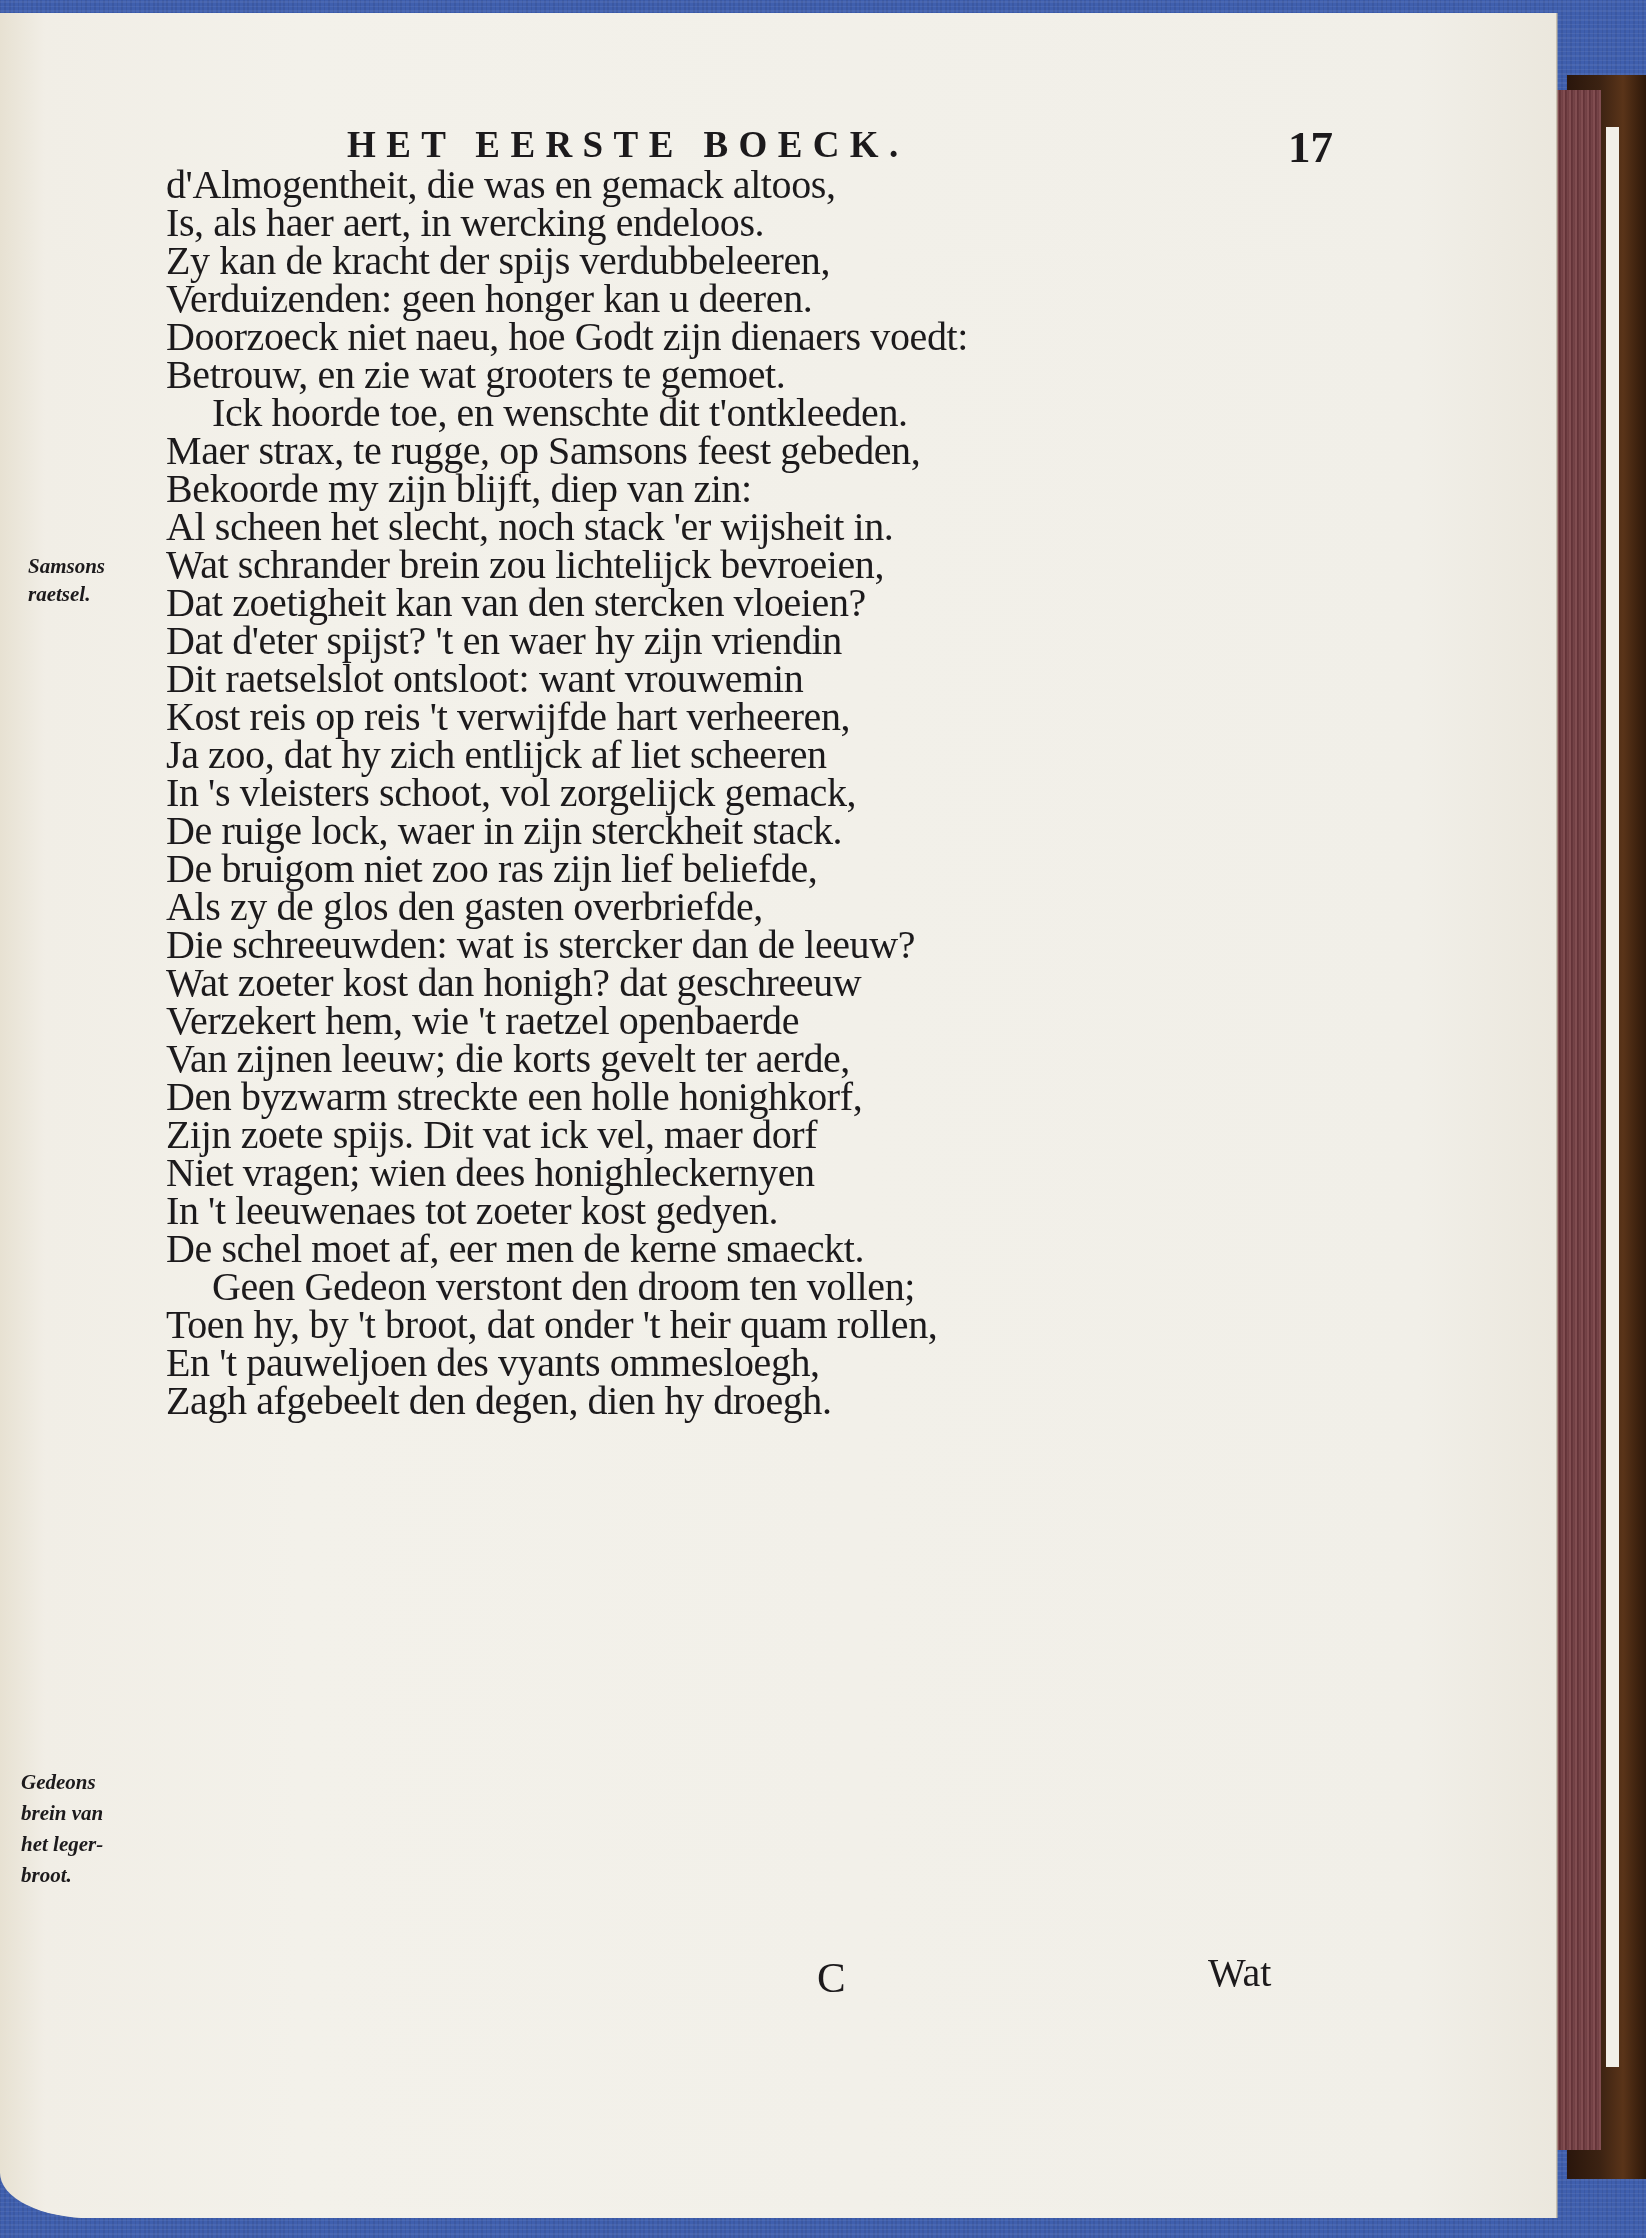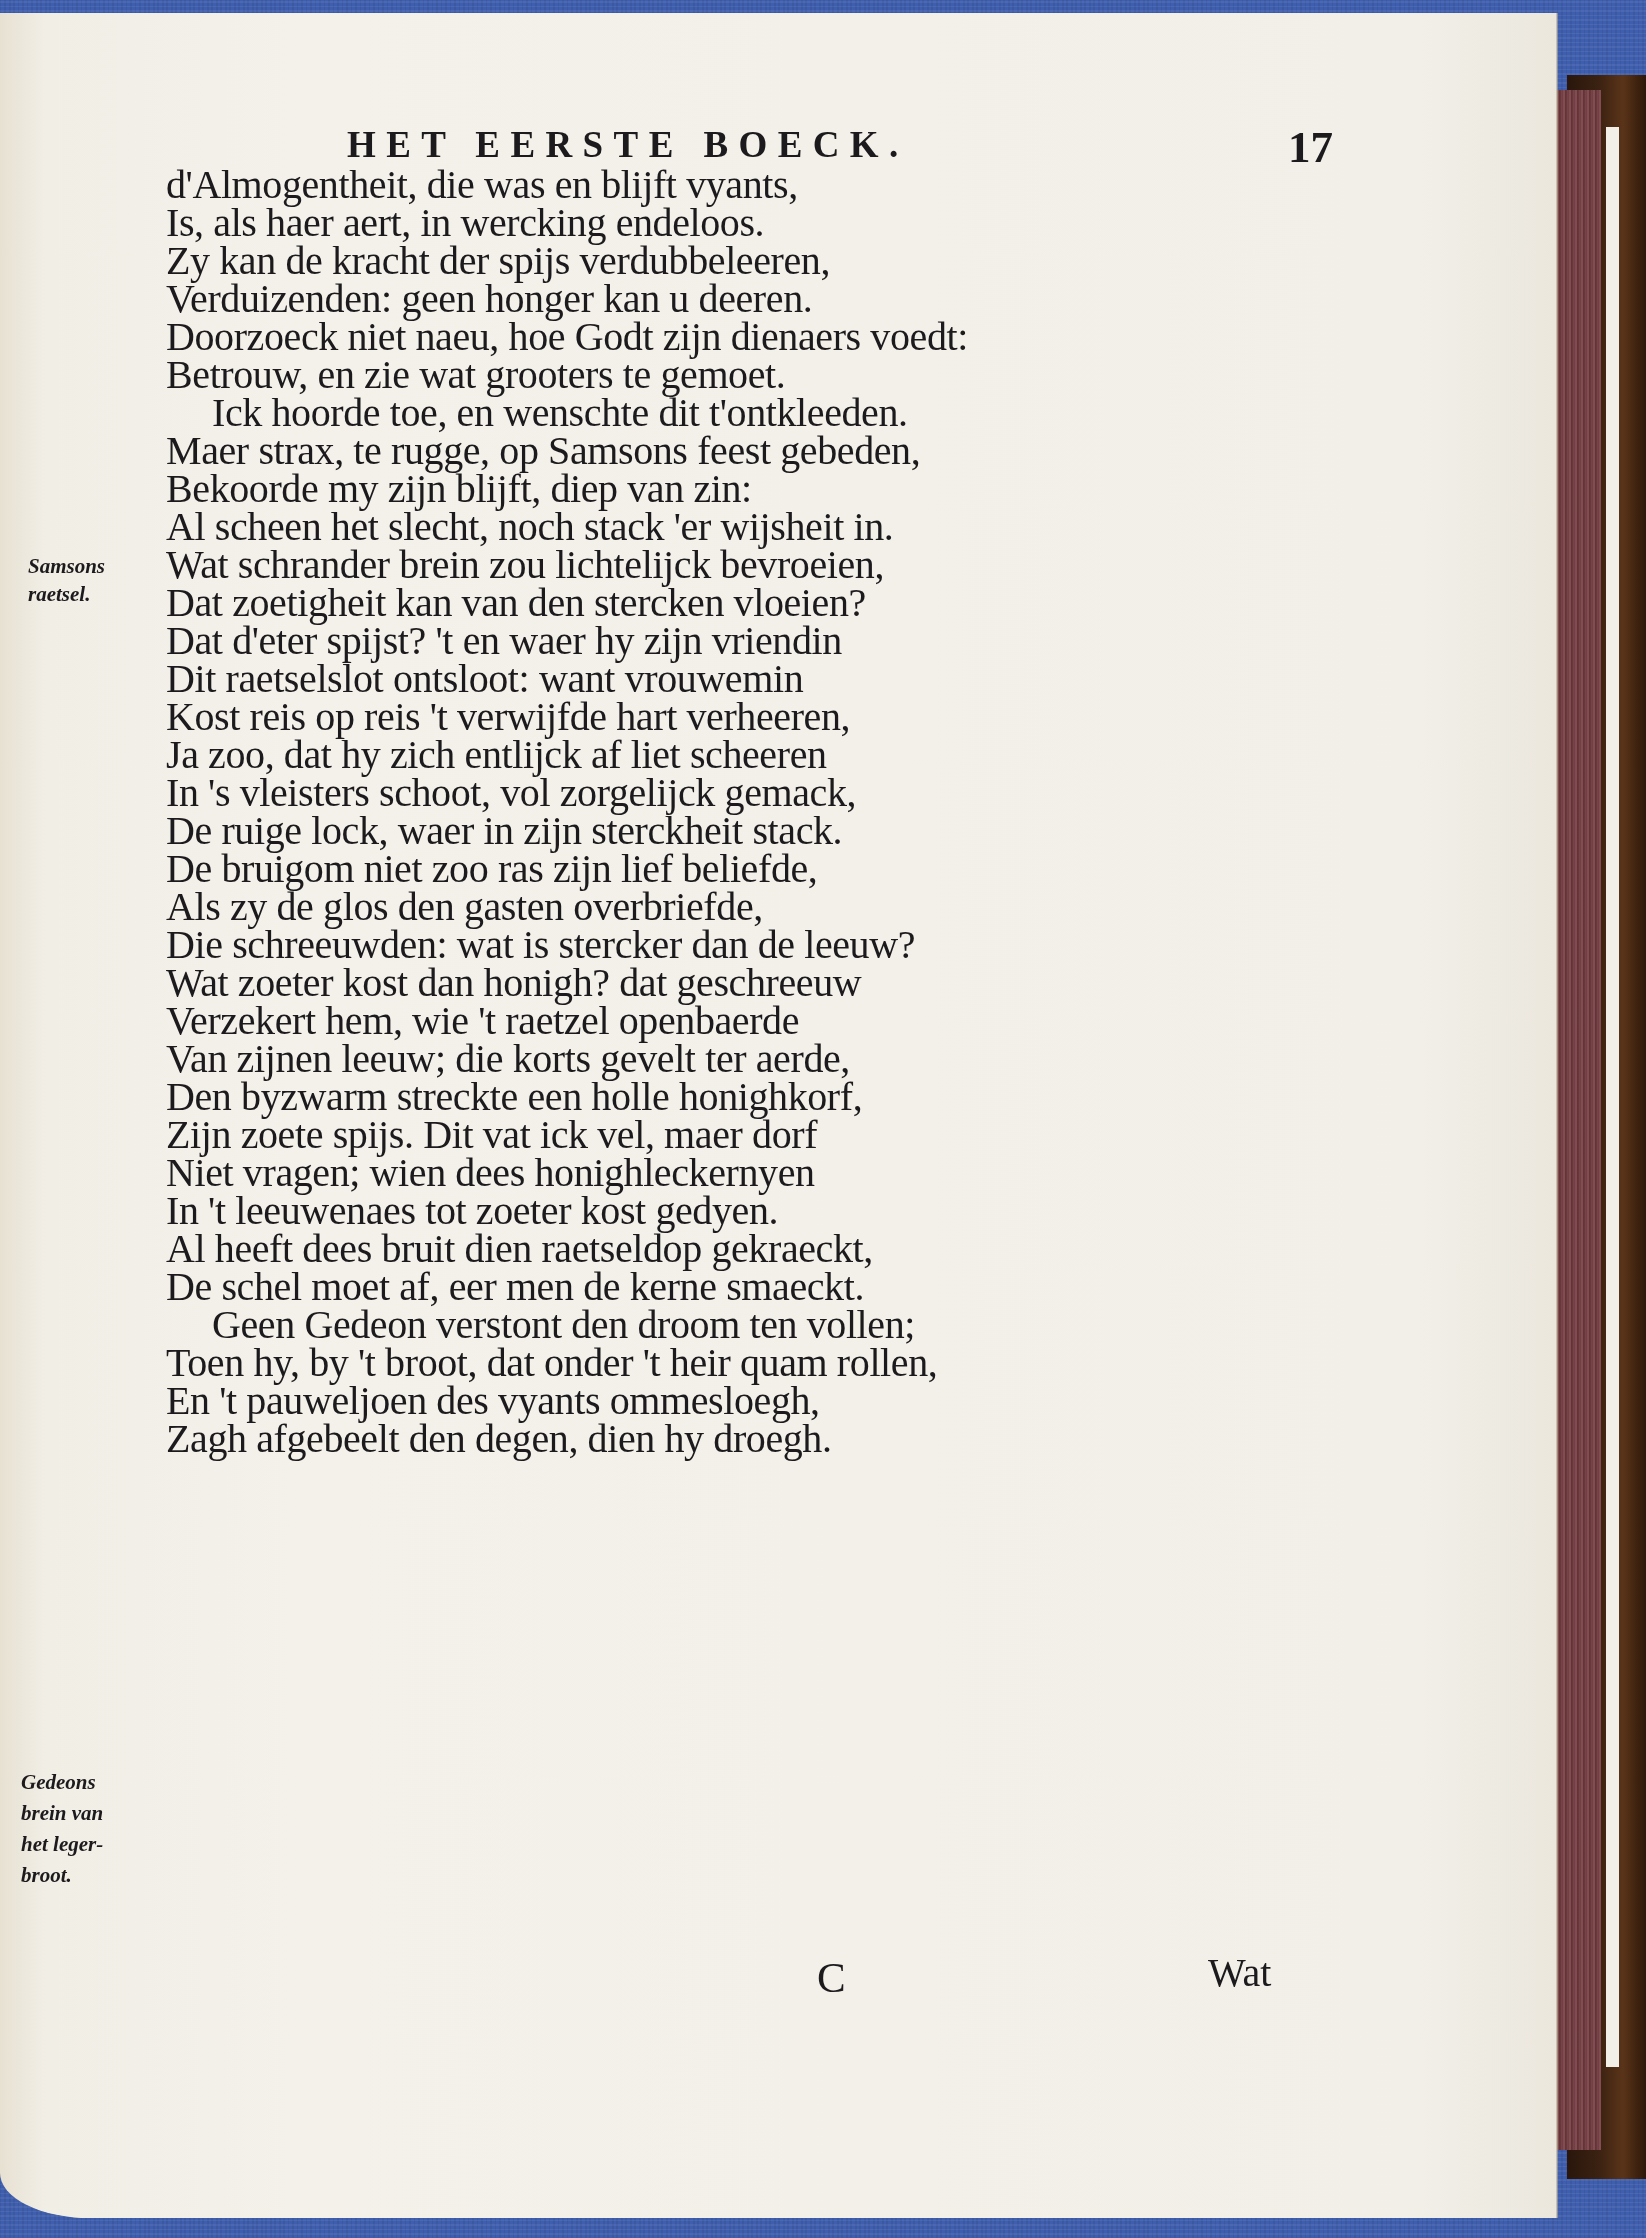--- a/index.html
+++ b/index.html
@@ -133,21 +133,21 @@
   </div>
 
   <div class="marginal m2">
     <span class="line">Gedeons</span>
     <span class="line">brein van</span>
     <span class="line">het leger-</span>
     <span class="line">broot.</span>
   </div>
 
   <ol class="text verse">
-    <li>d'Almogentheit, die was en blijft vyants,</li>
+    <li>d'Almogentheit, die was en gemack altoos,</li>
     <li>Is, als haer aert, in wercking endeloos.</li>
     <li>Zy kan de kracht der spijs verdubbeleeren,</li>
     <li>Verduizenden: geen honger kan u deeren.</li>
     <li>Doorzoeck niet naeu, hoe Godt zijn dienaers voedt:</li>
     <li>Betrouw, en zie wat grooters te gemoet.</li>
     <li class="indent">Ick hoorde toe, en wenschte dit t'ontkleeden.</li>
     <li>Maer strax, te rugge, op Samsons feest gebeden,</li>
     <li>Bekoorde my zijn blijft, diep van zin:</li>
     <li>Al scheen het slecht, noch stack 'er wijsheit in.</li>
     <li>Wat schrander brein zou lichtelijck bevroeien,</li>
@@ -161,21 +161,20 @@
     <li>De bruigom niet zoo ras zijn lief beliefde,</li>
     <li>Als zy de glos den gasten overbriefde,</li>
     <li>Die schreeuwden: wat is stercker dan de leeuw?</li>
     <li>Wat zoeter kost dan honigh? dat geschreeuw</li>
     <li>Verzekert hem, wie 't raetzel openbaerde</li>
     <li>Van zijnen leeuw; die korts gevelt ter aerde,</li>
     <li>Den byzwarm streckte een holle honighkorf,</li>
     <li>Zijn zoete spijs. Dit vat ick vel, maer dorf</li>
     <li>Niet vragen; wien dees honighleckernyen</li>
     <li>In 't leeuwenaes tot zoeter kost gedyen.</li>
-    <li>Al heeft dees bruit dien raetseldop gekraeckt,</li>
     <li>De schel moet af, eer men de kerne smaeckt.</li>
     <li class="indent">Geen Gedeon verstont den droom ten vollen;</li>
     <li>Toen hy, by 't broot, dat onder 't heir quam rollen,</li>
     <li>En 't pauweljoen des vyants ommesloegh,</li>
     <li>Zagh afgebeelt den degen, dien hy droegh.</li>
   </ol>
 
   <div class="text signature">C</div>
   <div class="text catchword">Wat</div>
 </div>

